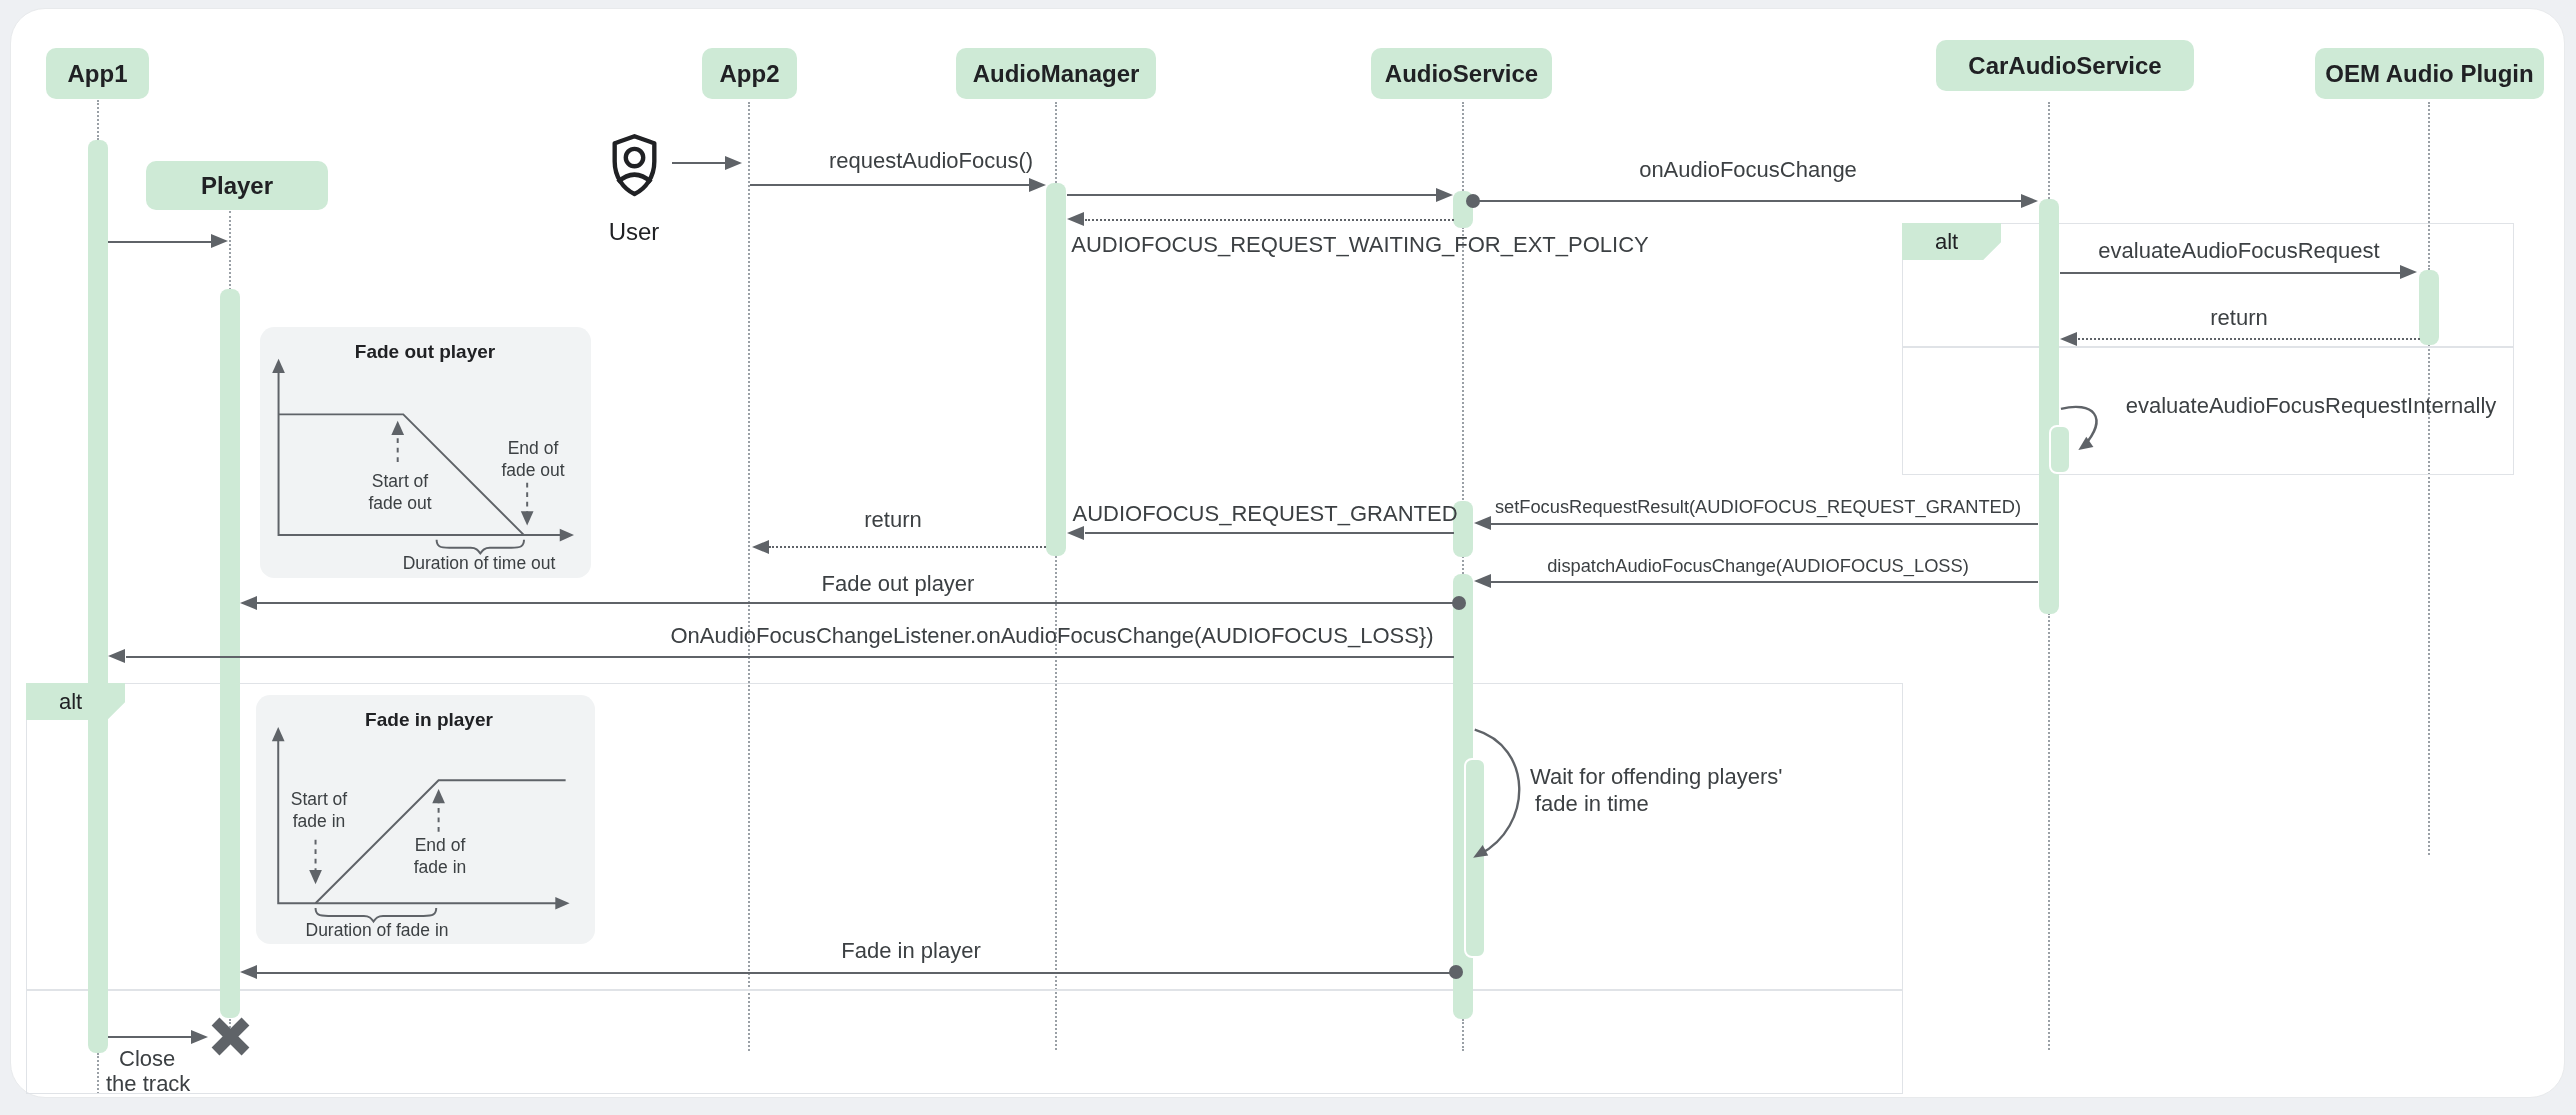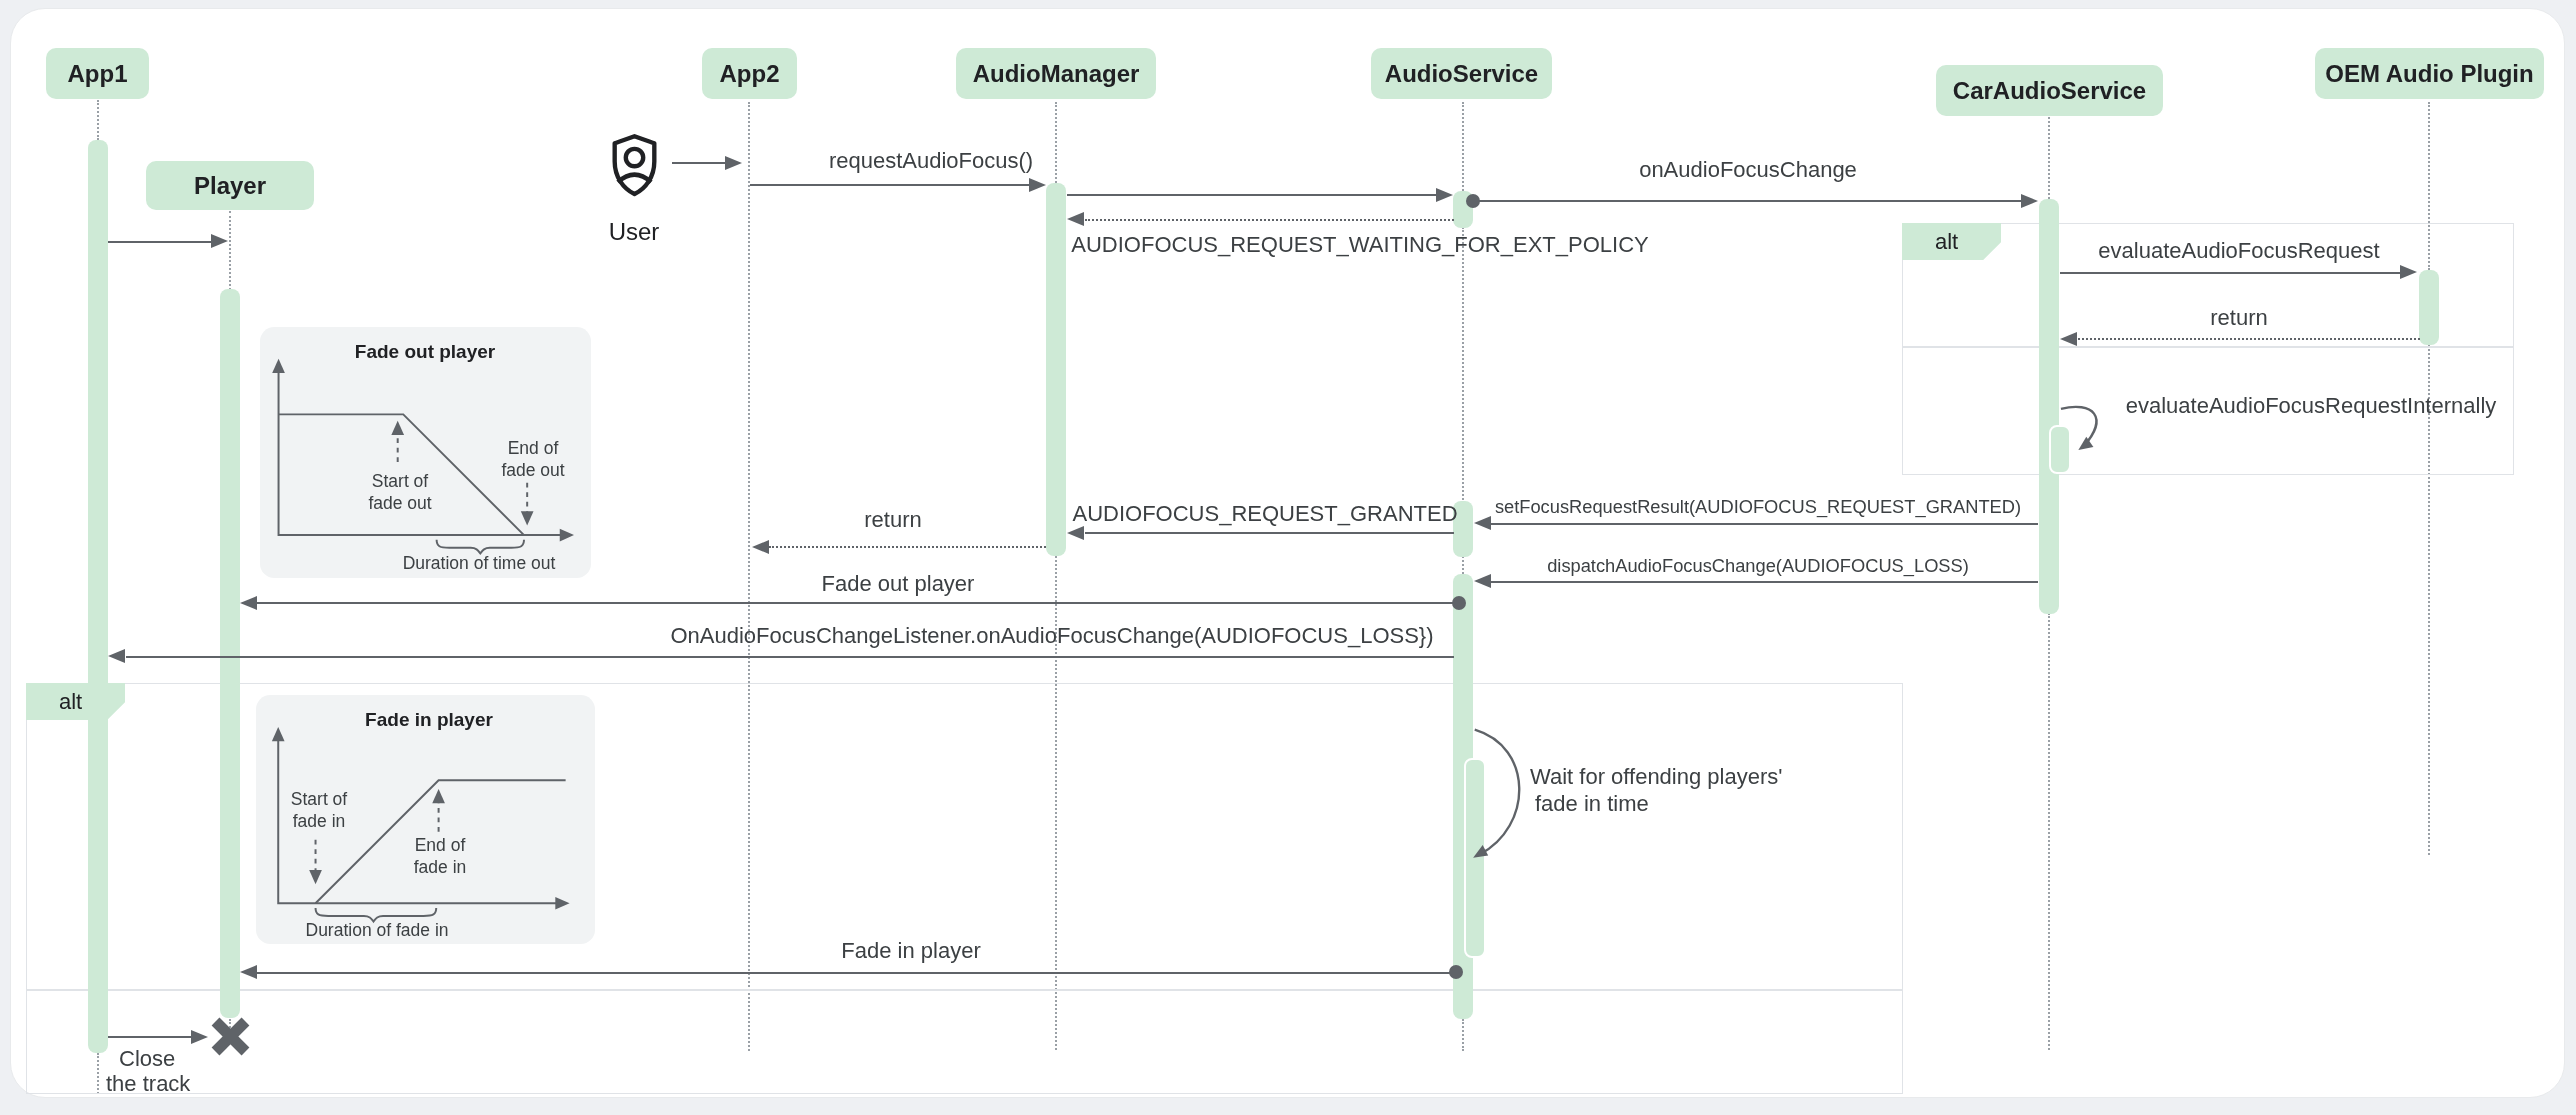--- a/index.html
+++ b/index.html
@@ -70,33 +70,33 @@
   <div class="abs bar" style="left:1453px;top:501px;height:56px;"></div>
   <div class="abs bar" style="left:1453px;top:574px;height:445px;"></div>
   <div class="abs bar nested" style="left:1464px;top:758px;height:200px;width:22px;"></div>
   <div class="abs bar" style="left:2039px;top:199px;height:415px;"></div>
   <div class="abs bar nested" style="left:2049px;top:425px;height:49px;width:22px;"></div>
   <div class="abs bar" style="left:2419px;top:270px;height:75px;"></div>
 
   <div class="abs pbox" style="left:46px;top:48px;width:103px;height:51px;">
     <span>App1</span>
   </div>
-  <div class="abs pbox" style="left:146px;top:161px;width:168px;height:49px;">
+  <div class="abs pbox" style="left:146px;top:161px;width:182px;height:49px;">
     <span>Player</span>
   </div>
   <div class="abs pbox" style="left:702px;top:48px;width:95px;height:51px;">
     <span>App2</span>
   </div>
   <div class="abs pbox" style="left:956px;top:48px;width:200px;height:51px;">
     <span>AudioManager</span>
   </div>
   <div class="abs pbox" style="left:1371px;top:48px;width:181px;height:51px;">
     <span>AudioService</span>
   </div>
-  <div class="abs pbox" style="left:1936px;top:65px;width:227px;height:51px;">
+  <div class="abs pbox" style="left:1936px;top:40px;width:258px;height:51px;">
     <span>CarAudioService</span>
   </div>
   <div class="abs pbox" style="left:2315px;top:48px;width:229px;height:51px;">
     <span>OEM Audio Plugin</span>
   </div>
 
   <svg class="abs" style="left:609px;top:133px;" width="51" height="65" viewBox="0 0 64 82">
     <path d="M32 4 C24 7 14 10.5 7 13 V36 c0 19 10.5 34 25 41 14.5-7 25-22 25-41 V13 C50 10.5 40 7 32 4 Z" fill="none" stroke="#202124" stroke-width="5.5" stroke-linejoin="round"></path>
     <circle cx="32" cy="31" r="11" fill="none" stroke="#202124" stroke-width="5.5"></circle>
     <path d="M11 62 Q32 43 53 62" fill="none" stroke="#202124" stroke-width="5.5"></path>

